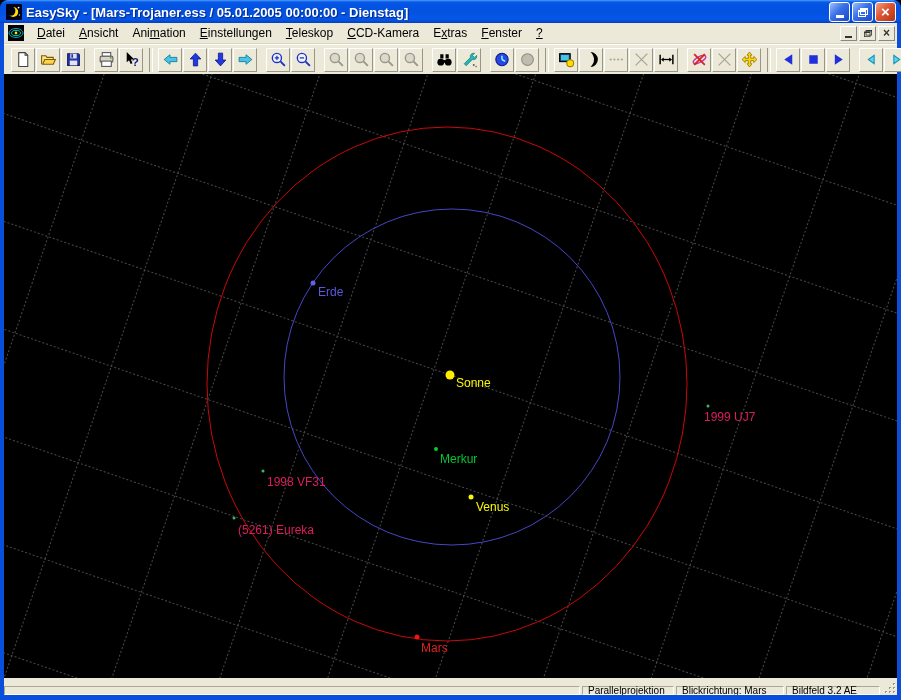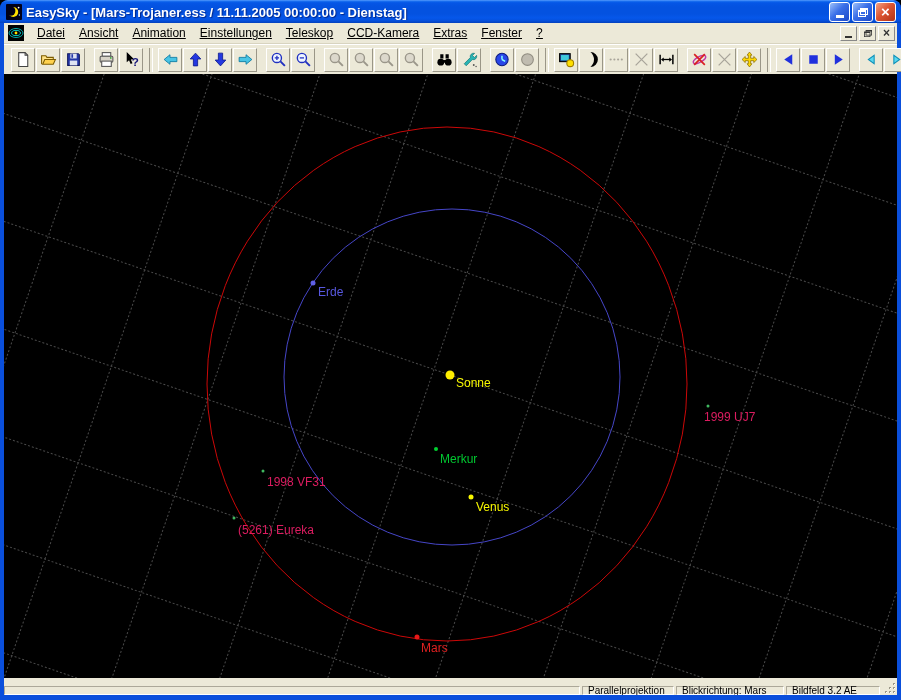--- a/index.html
+++ b/index.html
@@ -20,21 +20,21 @@
   .glyph-min{width:8px;height:3px;background:#fff;margin-top:9px;}
   .glyph-restore{position:relative;width:10px;height:9px;}
   .glyph-restore i{position:absolute;display:block;border:1px solid #fff;border-top-width:2px;background:transparent;}
   .glyph-restore i.b{width:6px;height:4px;left:0;bottom:0;}
   .glyph-restore i.t{width:6px;height:4px;right:0;top:0;}
   .glyph-close{color:#fff;font-size:15px;font-weight:bold;line-height:1;margin-top:-1px;}
   
   .menubar{height:21px;flex:0 0 21px;margin:0 4px;background:#ece9d8;display:flex;align-items:center;
     padding:0 2px;font-size:12px;color:#000;border-bottom:1px solid #d8d4c0;box-sizing:border-box;}
   .mdi-icon{width:16px;height:16px;margin:0 6px 0 2px;}
-  .menu-item{padding:2px 7px 3px;white-space:nowrap;text-decoration:underline;}
+  .menu-item{padding:2px 7px 3px;white-space:nowrap;}
   .menu-item u{text-decoration:underline;}
   .menubar .spacer{flex:1;}
   .mdibtn{width:17px;height:15px;margin-left:2px;background:#ece9d8;border:1px solid;
     border-color:#fff #888 #888 #fff;display:flex;align-items:center;justify-content:center;box-sizing:border-box;}
   .mdibtn .glyph-min{width:7px;height:2px;background:#333;margin-top:7px;}
   .mdibtn .glyph-restore{transform:scale(.8);} .mdibtn .glyph-restore i{border-color:#333;}
   .mdibtn .glyph-close{color:#333;font-size:12px;margin-top:0;}
   
   .toolbar{height:30px;flex:0 0 30px;margin:0 4px;background:#ece9d8;display:flex;align-items:center;
     padding-left:7px;border-top:1px solid #fff;box-sizing:border-box;}
@@ -63,21 +63,21 @@
 <div class="window">
 
   <div class="titlebar">
     <svg class="app-icon" viewBox="0 0 16 16">
       <rect width="16" height="16" rx="1" fill="#000018"></rect>
       <circle cx="7.2" cy="8" r="5" fill="#ffe000"></circle>
       <circle cx="4.6" cy="7" r="4.8" fill="#000018"></circle>
       <circle cx="12.6" cy="3.6" r="0.9" fill="#fff"></circle>
       <circle cx="13.4" cy="11" r="0.7" fill="#9fd4ff"></circle>
     </svg>
-    <span class="title-text">EasySky - [Mars-Trojaner.ess / 11.11.2005 00:00:00 - Dienstag]</span>
+    <span class="title-text">EasySky - [Mars-Trojaner.ess / 05.01.2005 00:00:00 - Dienstag]</span>
     <span class="winbtn blue">
         <span class="glyph-min"></span>
       </span>
     <span class="winbtn blue">
         <span class="glyph-restore">
           <i class="t"></i>
           <i class="b"></i>
         </span>
       </span>
     <span class="winbtn red">

